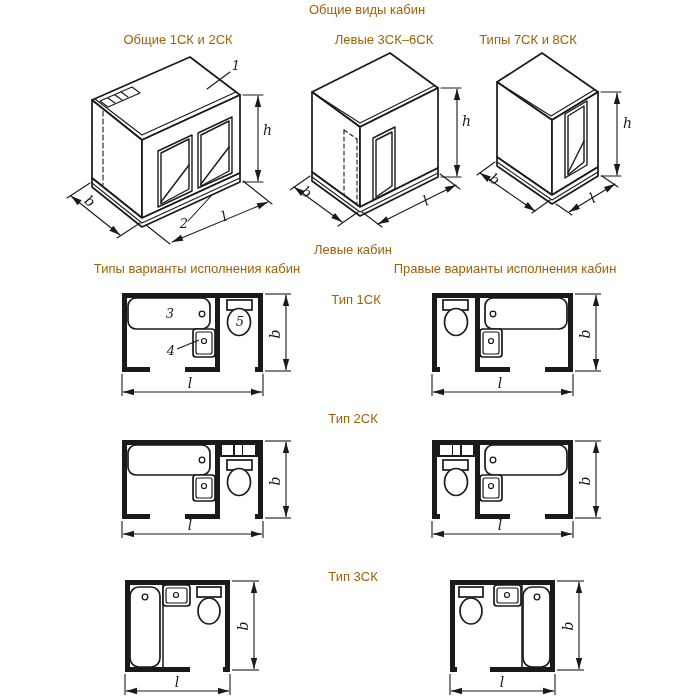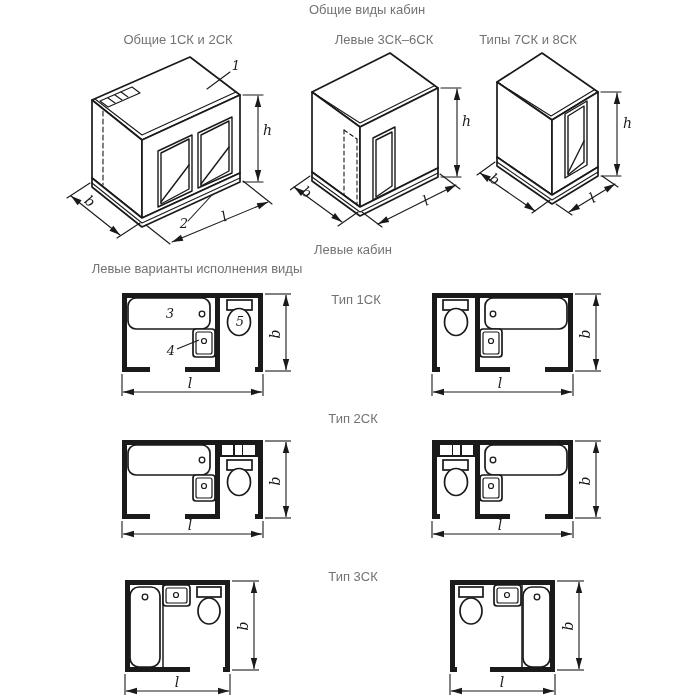--- a/index.html
+++ b/index.html
@@ -1,20 +1,20 @@
 <!DOCTYPE html>
 <html><head>
 <meta charset="utf-8">
 <style>
   html,body{margin:0;padding:0;background:#e8e8e8;}
   .sheet{position:relative;width:700px;height:700px;background:#ffffff;overflow:hidden;
          font-family:"Liberation Sans",sans-serif;color:#161616;}
   .abs{position:absolute;}
   .lbl{position:absolute;font-size:13px;line-height:14px;white-space:nowrap;
-       transform:translateX(-50%);color:#737373;}
+       transform:translateX(-50%);color:#a16207;}
   svg text.dim{font:italic 14px "DejaVu Serif",serif;fill:#1a1a1a;}
   svg text.num{font:italic 13px "DejaVu Serif",serif;fill:#1a1a1a;}
 </style>
 </head>
 <body>
 
 <div class="sheet">
 
   <svg width="0" height="0" style="position:absolute">
     <defs>
@@ -22,21 +22,22 @@
         <path d="M11.5,4 L0.5,0.8 L0.5,7.2 Z" fill="#1a1a1a"></path>
       </marker>
     </defs>
   </svg>
 
   <div class="lbl" style="left:367px;top:3px">Общие виды кабин</div>
   <div class="lbl" style="left:178px;top:33px">Общие 1СК и 2СК</div>
   <div class="lbl" style="left:384px;top:33px">Левые 3СК–6СК</div>
   <div class="lbl" style="left:528px;top:33px">Типы 7СК и 8СК</div>
   <div class="lbl" style="left:353px;top:243px">Левые кабин</div>
-  <div class="lbl" style="left:197px;top:262px">Левые варианты исполнения виды</div>
+  <div class="lbl" style="left:197px;top:262px">Типы варианты исполнения кабин</div>
+  <div class="lbl" style="left:505px;top:262px">Правые варианты исполнения кабин</div>
   <div class="lbl" style="left:356px;top:293px">Тип 1СК</div>
   <div class="lbl" style="left:353px;top:412px">Тип 2СК</div>
   <div class="lbl" style="left:353px;top:570px">Тип 3СК</div>
 
   <svg class="abs" style="left:60px;top:55px" width="230" height="200" viewBox="0 0 230 200">
     <g stroke="#1a1a1a" fill="none" stroke-width="1.7" stroke-linejoin="round" stroke-linecap="round">
       <g>
         <polygon points="32,45 130,2 180,40 82,85" fill="#fff"></polygon>
         <polygon points="32,45 82,85 82,163 32,123" fill="#fff"></polygon>
         <polygon points="82,85 180,40 180,118 82,163" fill="#fff"></polygon>

